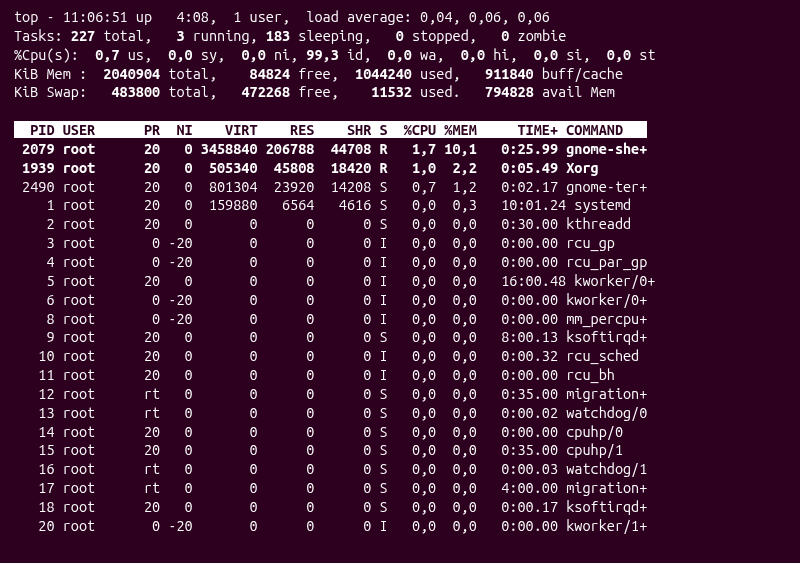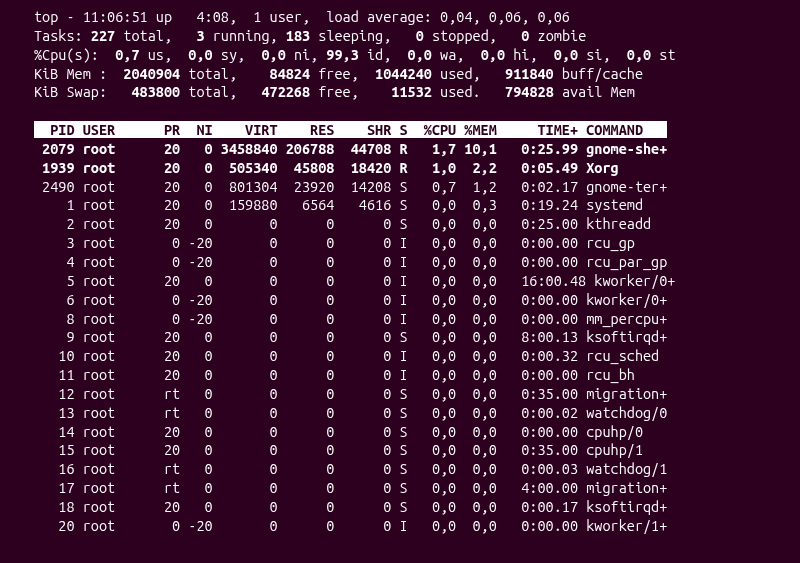--- a/index.html
+++ b/index.html
@@ -8,24 +8,23 @@
     background: #2c001e;
     color: #ffffff;
     font-family: "Ubuntu Mono", "DejaVu Sans Mono", "Consolas", monospace;
     font-size: 14.5px;
     line-height: 1.3;
     width: 800px;
     height: 563px;
     overflow: hidden;
   }
   .terminal {
-    padding: 8px 5px;
+    padding: 8px 14px;
     white-space: pre;
     letter-spacing: 0px;
-    margin-left: 29px;
   }
   .bold { font-weight: bold; }
   .header-row {
     background: #ffffff;
     color: #2c001e;
     font-weight: bold;
   }
   .row { }
 </style>
 </head>
@@ -34,22 +33,22 @@
 <div class="terminal"><span><span>top - </span><span>11:06:51</span><span> up  </span><span> 4:08</span><span>,  1 user,  load average: 0,04, 0,06, 0,06</span></span>
 <span><span>Tasks:</span><span class="bold"> 227 </span><span>total,   </span><span class="bold">3 </span><span>running, </span><span class="bold">183 </span><span>sleeping,   </span><span class="bold">0 </span><span>stopped,   </span><span class="bold">0 </span><span>zombie</span></span>
 <span><span>%Cpu(s):  </span><span class="bold">0,7 </span><span>us,  </span><span class="bold">0,0 </span><span>sy,  </span><span class="bold">0,0 </span><span>ni, </span><span class="bold">99,3 </span><span>id,  </span><span class="bold">0,0 </span><span>wa,  </span><span class="bold">0,0 </span><span>hi,  </span><span class="bold">0,0 </span><span>si,  </span><span class="bold">0,0 </span><span>st</span></span>
 <span><span>KiB Mem : </span><span class="bold"> 2040904 </span><span>total,   </span><span class="bold"> 84824 </span><span>free,  </span><span class="bold">1044240 </span><span>used,   </span><span class="bold">911840 </span><span>buff/cache</span></span>
 <span><span>KiB Swap:  </span><span class="bold"> 483800 </span><span>total,   </span><span class="bold">472268 </span><span>free,    </span><span class="bold">11532 </span><span>used.   </span><span class="bold">794828 </span><span>avail Mem</span></span>
 
 <span class="header-row">  PID USER      PR  NI    VIRT    RES    SHR S  %CPU %MEM     TIME+ COMMAND   </span>
 <div id="process-rows"><span class="row bold"> 2079 root      20   0 3458840 206788  44708 R   1,7 10,1   0:25.99 gnome-she+</span>
 <span class="row bold"> 1939 root      20   0  505340  45808  18420 R   1,0  2,2   0:05.49 Xorg</span>
 <span class="row"> 2490 root      20   0  801304  23920  14208 S   0,7  1,2   0:02.17 gnome-ter+</span>
-<span class="row">    1 root      20   0  159880   6564   4616 S   0,0  0,3   0:19.24 systemd</span>
-<span class="row">    2 root      20   0       0      0      0 S   0,0  0,0   0:25.00 kthreadd</span>
+<span class="row">    1 root      20   0  159880   6564   4616 S   0,0  0,3   10:01.24 systemd</span>
+<span class="row">    2 root      20   0       0      0      0 S   0,0  0,0   0:30.00 kthreadd</span>
 <span class="row">    3 root       0 -20       0      0      0 I   0,0  0,0   0:00.00 rcu_gp</span>
 <span class="row">    4 root       0 -20       0      0      0 I   0,0  0,0   0:00.00 rcu_par_gp</span>
 <span class="row">    5 root      20   0       0      0      0 I   0,0  0,0   16:00.48 kworker/0+</span>
 <span class="row">    6 root       0 -20       0      0      0 I   0,0  0,0   0:00.00 kworker/0+</span>
 <span class="row">    8 root       0 -20       0      0      0 I   0,0  0,0   0:00.00 mm_percpu+</span>
 <span class="row">    9 root      20   0       0      0      0 S   0,0  0,0   8:00.13 ksoftirqd+</span>
 <span class="row">   10 root      20   0       0      0      0 I   0,0  0,0   0:00.32 rcu_sched</span>
 <span class="row">   11 root      20   0       0      0      0 I   0,0  0,0   0:00.00 rcu_bh</span>
 <span class="row">   12 root      rt   0       0      0      0 S   0,0  0,0   0:35.00 migration+</span>
 <span class="row">   13 root      rt   0       0      0      0 S   0,0  0,0   0:00.02 watchdog/0</span>

